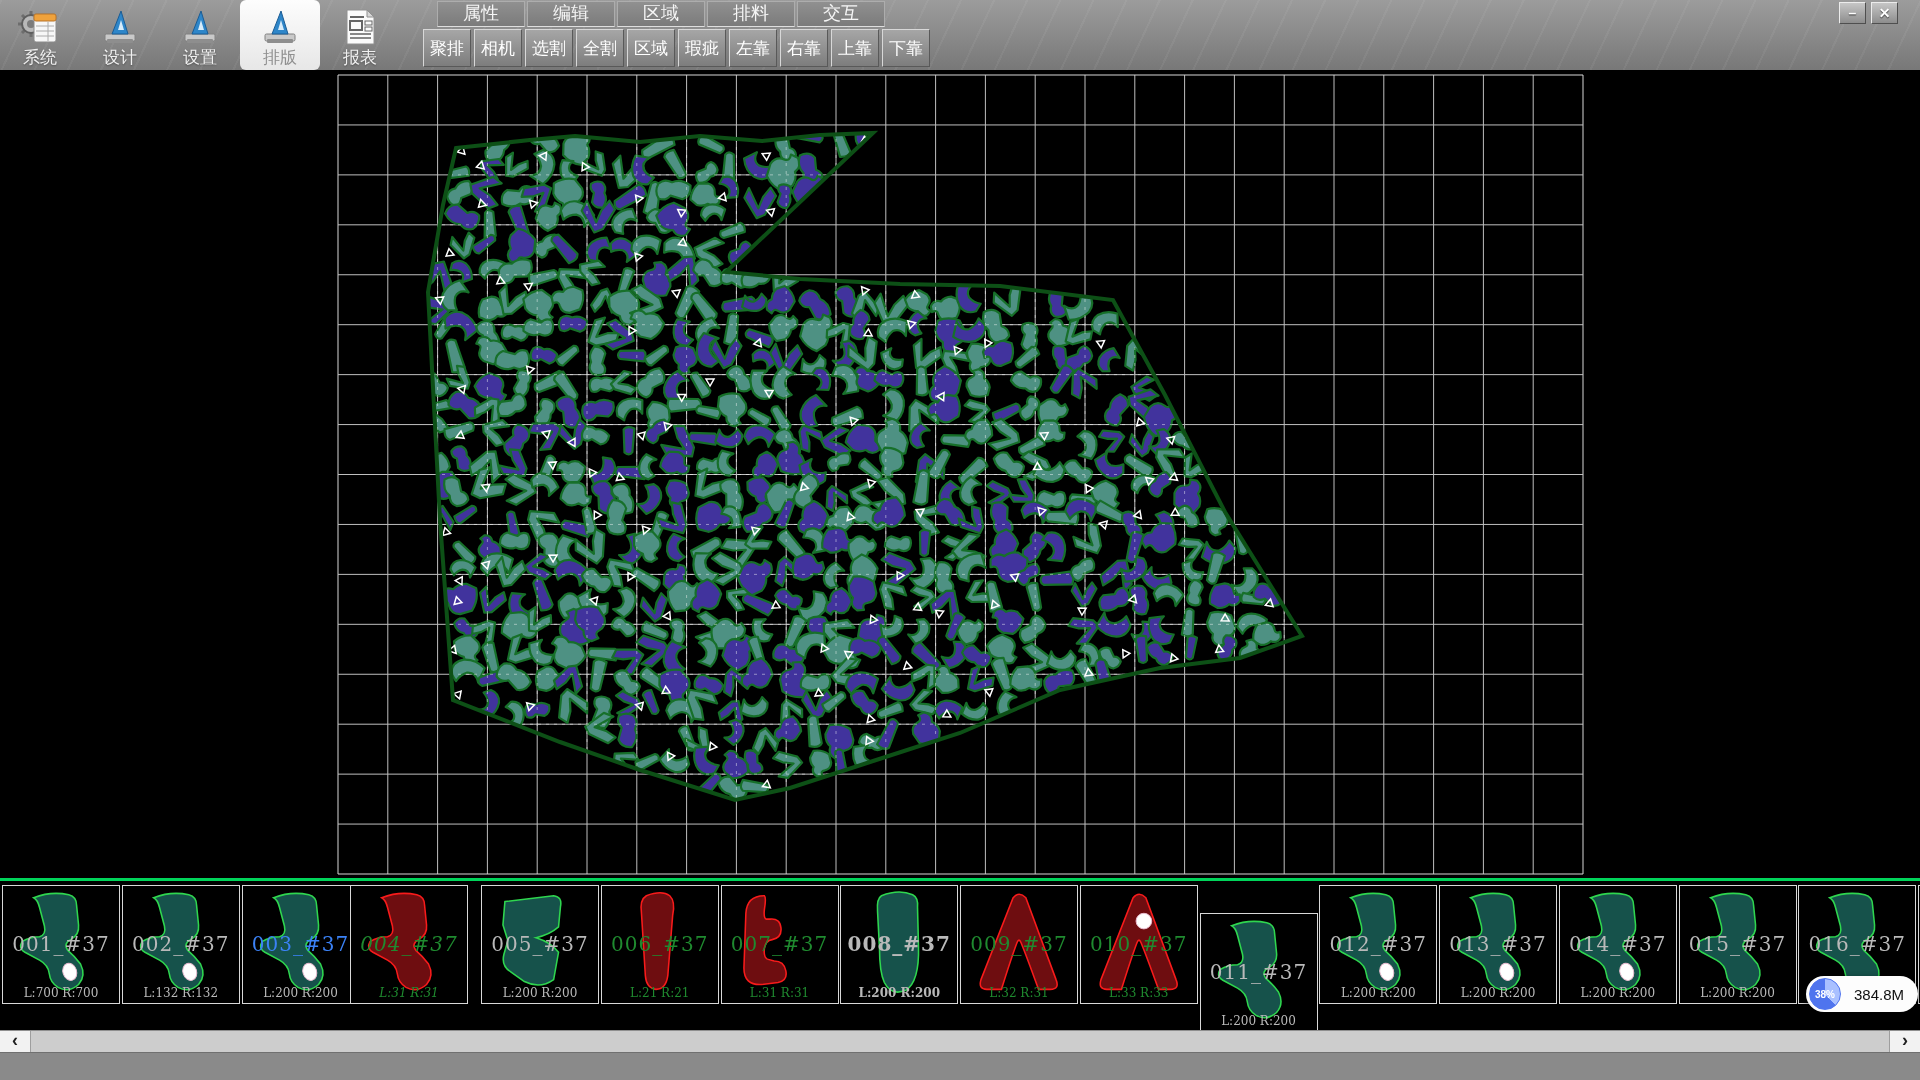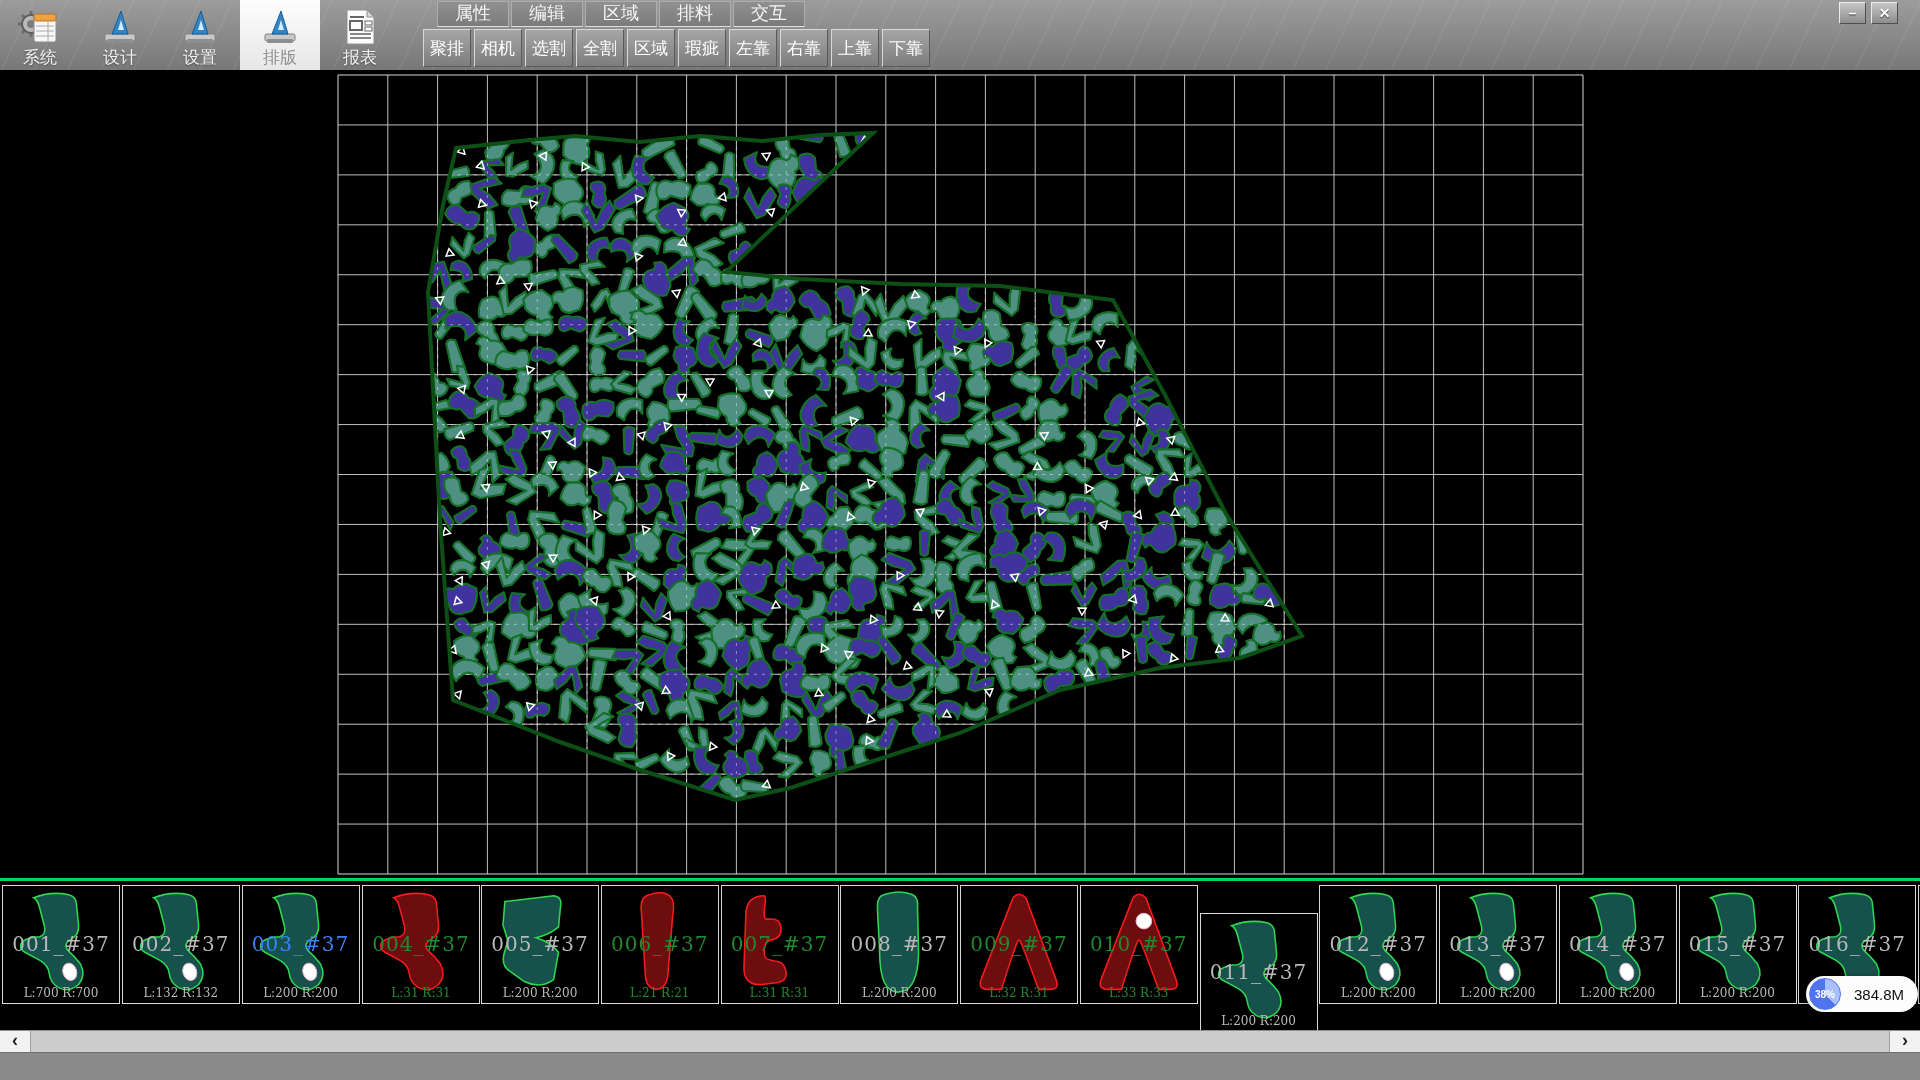--- a/index.html
+++ b/index.html
@@ -11,21 +11,21 @@
     background:linear-gradient(#9c9c9c,#787878);border-bottom:1px solid #5e5e5e;}
   .toolbar::after{content:"";position:absolute;inset:0;pointer-events:none;
     background:repeating-linear-gradient(115deg,rgba(255,255,255,.05) 0 2px,transparent 2px 30px);}
   .big-btn{position:absolute;top:0;height:70px;width:80px;display:flex;flex-direction:column;
     align-items:center;justify-content:flex-end;padding-bottom:3px;box-sizing:border-box;z-index:2;}
   .big-btn.active{background:linear-gradient(#fdfdfd,#e7e7e7);}
   .big-btn .lbl{font-size:17px;color:#f0f0f0;text-shadow:0 1px 2px rgba(0,0,0,.35);line-height:18px;}
   .big-btn.active .lbl{color:#8f8f8f;text-shadow:none;}
   .big-btn svg{display:block;margin-bottom:2px;}
   .menu-row{position:absolute;left:437px;top:1px;height:26px;display:flex;z-index:2;}
-  .menu-btn{width:72px;margin-right:2px;background:linear-gradient(#909090,#7b7b7b);
+  .menu-btn{width:88px;margin-right:2px;background:linear-gradient(#909090,#7b7b7b);
     border:1px solid #adadad;border-bottom-color:#dedede;color:#f5f5f5;font-size:18px;
     line-height:23px;text-align:center;box-sizing:border-box;}
   .tool-row{position:absolute;left:423px;top:29px;display:flex;z-index:2;}
   .tool-btn{width:48px;height:38px;margin-right:3px;background:linear-gradient(#a6a6a6,#7d7d7d);
     border:1px solid;border-color:#d8d8d8 #595959 #595959 #d8d8d8;color:#fff;font-size:17px;
     display:flex;align-items:center;justify-content:center;box-sizing:border-box;}
   .win-controls{position:absolute;top:2px;right:22px;display:flex;gap:5px;z-index:3;}
   .win-btn{width:27px;height:22px;background:linear-gradient(#c6c6c6,#8d8d8d);
     border:1px solid;border-color:#ececec #4f4f4f #4f4f4f #ececec;color:#fff;font-weight:bold;
     font-size:14px;line-height:19px;text-align:center;text-shadow:0 1px 1px #333;padding:0;}
@@ -97,21 +97,21 @@
         </div>
         <div class="big-btn" style="left: 160px;">
           <svg width="44" height="40" viewBox="0 0 44 40">
    <rect x="7" y="27" width="30" height="7" rx="1.5" fill="#c9c9c9" stroke="#808080"></rect>
    <rect x="9" y="32" width="26" height="4" rx="1" fill="#8e8e8e"></rect>
    <path d="M14,27 L23,4 L30,27 Z" fill="#2e86c9" stroke="#1b5c94"></path>
    <path d="M20,23 L23,13 L26,23 Z" fill="#d8ecfa"></path>
           </svg>
           <span class="lbl">设置</span>
         </div>
-        <div class="big-btn active" style="left: 240px;">
+        <div class="big-btn active" style="left: 240px; border-radius: 6px;">
           <svg width="44" height="40" viewBox="0 0 44 40">
    <rect x="7" y="27" width="30" height="7" rx="1.5" fill="#c9c9c9" stroke="#808080"></rect>
    <rect x="9" y="32" width="26" height="4" rx="1" fill="#8e8e8e"></rect>
    <path d="M14,27 L23,4 L30,27 Z" fill="#2e86c9" stroke="#1b5c94"></path>
    <path d="M20,23 L23,13 L26,23 Z" fill="#d8ecfa"></path>
           </svg>
           <span class="lbl">排版</span>
         </div>
         <div class="big-btn" style="left: 320px;">
           <svg width="44" height="40" viewBox="0 0 44 40">
@@ -912,21 +912,21 @@
         <div class="t-lr" style="color: rgb(185, 185, 185);">L:132 R:132</div>
       </div>
       <div class="thumb" style="left: 241.5px; border-color: rgb(217, 217, 217);">
         <svg width="116" height="117" viewBox="0 0 100 120">
           <path d="M22,12 Q40,5 58,9 Q66,11 66,20 L68,40 Q69,50 60,55 Q52,59 57,66 Q64,72 70,80 Q76,92 68,101 Q58,110 47,104 Q39,99 38,90 Q37,81 28,76 L13,68 Q6,64 10,57 Q18,52 28,52 Q35,50 33,41 L28,22 Q26,14 22,12 Z" fill="#16524b" stroke="#2fd64f" stroke-width="1.6"></path>
           <ellipse cx="59" cy="88" rx="7" ry="9" fill="#ffffff" stroke="#e9bcd0" transform="rotate(-18 59 88)"></ellipse>
         </svg>
         <div class="t-label" style="color: #3b82f6;">003_#37</div>
         <div class="t-lr" style="color: rgb(185, 185, 185);">L:200 R:200</div>
       </div>
-      <div class="thumb" style="left: 362px; border-color: rgb(217, 217, 217);">
+      <div class="thumb" style="left: 350px; border-color: rgb(217, 217, 217); font-style: italic;">
         <svg width="116" height="117" viewBox="0 0 100 120">
           <path d="M22,12 Q40,5 58,9 Q66,11 66,20 L68,40 Q69,50 60,55 Q52,59 57,66 Q64,72 70,80 Q76,92 68,101 Q58,110 47,104 Q39,99 38,90 Q37,81 28,76 L13,68 Q6,64 10,57 Q18,52 28,52 Q35,50 33,41 L28,22 Q26,14 22,12 Z" fill="#6e0d10" stroke="#f81b1b" stroke-width="1.6"></path>
         </svg>
         <div class="t-label" style="color: rgb(31, 138, 47);">004_#37</div>
         <div class="t-lr" style="color: rgb(31, 138, 47);">L:31 R:31</div>
       </div>
       <div class="thumb" style="left: 481px; border-color: rgb(217, 217, 217);">
         <svg width="116" height="117" viewBox="0 0 100 120">
           <path d="M14,16 L64,10 Q73,11 71,21 L69,42 Q60,50 46,53 Q62,58 69,68 L64,96 Q50,106 34,98 L20,88 Q10,82 13,70 L17,56 L12,40 Z" fill="#16524b" stroke="#2fd64f" stroke-width="1.6"></path>
         </svg>
@@ -940,21 +940,21 @@
         <div class="t-label" style="color: rgb(31, 138, 47);">006_#37</div>
         <div class="t-lr" style="color: rgb(31, 138, 47);">L:21 R:21</div>
       </div>
       <div class="thumb" style="left: 720.5px; border-color: rgb(217, 217, 217);">
         <svg width="116" height="117" viewBox="0 0 100 120">
           <path d="M34,10 Q16,10 15,28 L13,84 Q13,102 31,101 L48,99 Q58,97 56,87 Q54,77 44,77 L37,75 Q33,73 34,64 Q35,56 42,55 Q52,53 51,43 Q50,33 40,34 L36,34 Q33,33 34,24 Q36,12 34,10 Z" fill="#6e0d10" stroke="#f81b1b" stroke-width="1.6"></path>
         </svg>
         <div class="t-label" style="color: rgb(31, 138, 47);">007_#37</div>
         <div class="t-lr" style="color: rgb(31, 138, 47);">L:31 R:31</div>
       </div>
-      <div class="thumb" style="left: 840.25px; border-color: rgb(217, 217, 217);">
+      <div class="thumb" style="left: 840.25px; border-color: rgb(217, 217, 217); font-weight: bold;">
         <svg width="116" height="117" viewBox="0 0 100 120">
           <path d="M32,10 Q50,3 64,9 Q70,12 69,22 L70,62 Q71,98 57,107 Q42,113 35,99 Q30,88 30,64 L28,26 Q27,13 32,10 Z" fill="#16524b" stroke="#2fd64f" stroke-width="1.6"></path>
         </svg>
         <div class="t-label" style="color: rgb(185, 185, 185);">008_#37</div>
         <div class="t-lr" style="color: rgb(185, 185, 185);">L:200 R:200</div>
       </div>
       <div class="thumb" style="left: 960px; border-color: rgb(217, 217, 217);">
         <svg width="116" height="117" viewBox="0 0 100 120">
           <path d="M44,12 Q50,5 57,12 L88,96 Q92,106 82,106 L70,106 Q57,70 52,58 Q50,53 48,58 Q42,74 32,106 L17,106 Q8,106 11,96 Z" fill="#6e0d10" stroke="#f81b1b" stroke-width="1.6"></path>
         </svg>

